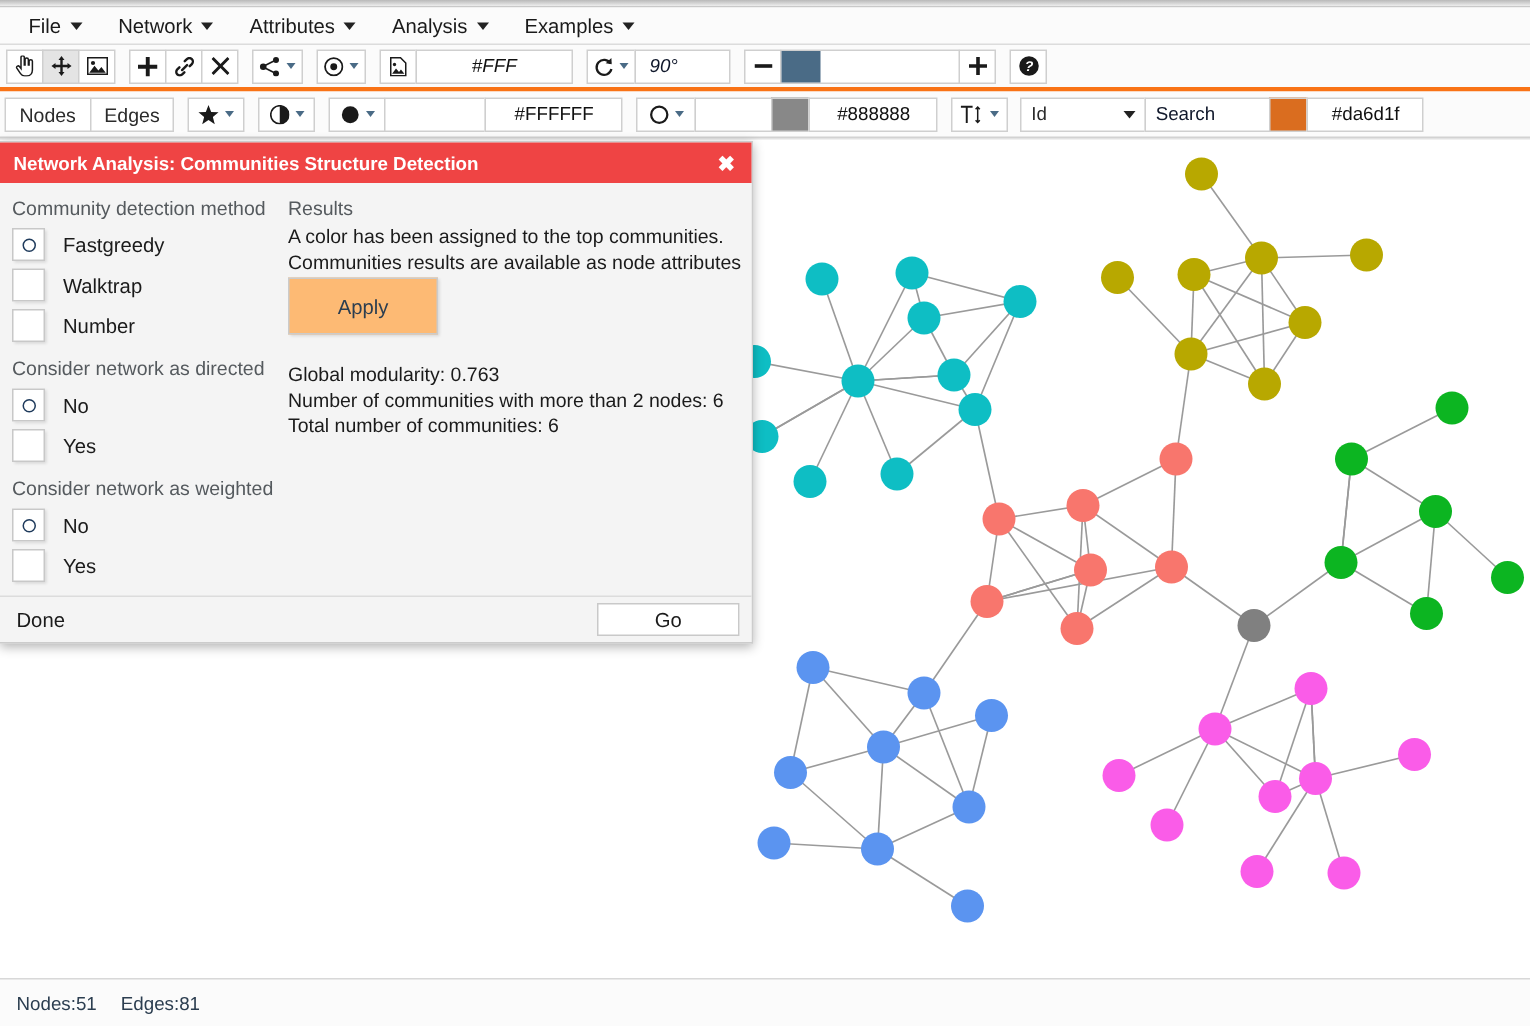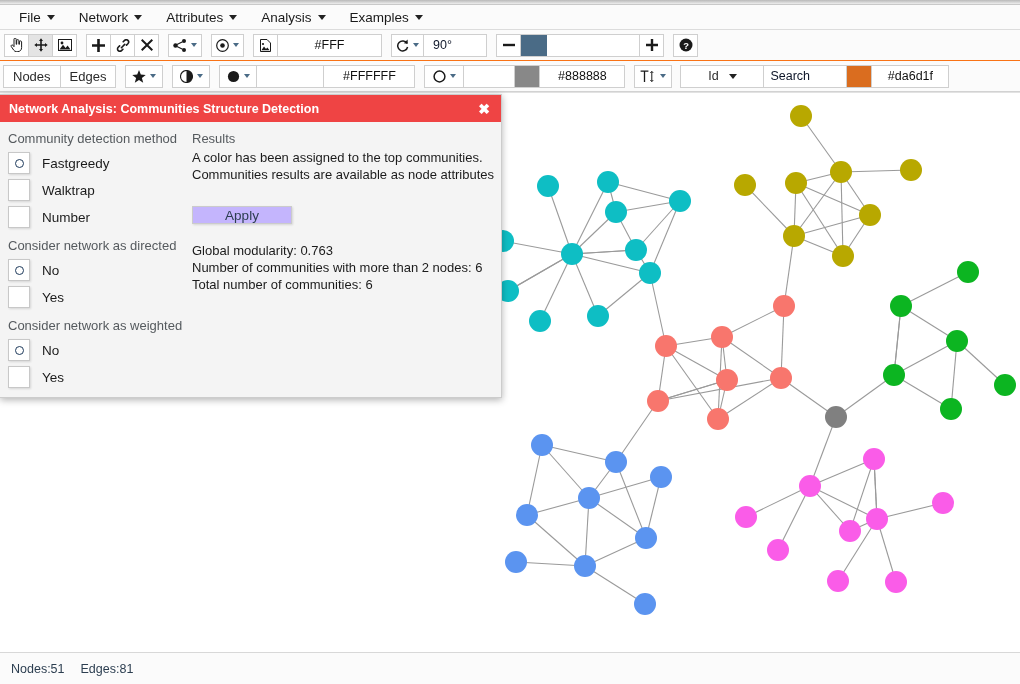--- a/index.html
+++ b/index.html
@@ -50,21 +50,21 @@
   }
 
   
   .toolbar{
     background:#fbfbfb;
     display:flex;
     align-items:center;
     padding:3px 4px;
     gap:0px;
   }
-  #toolbar1{ height:31px; border-bottom:1px solid #f97316;}
+  #toolbar1{ height:31px; border-bottom:3px solid #f97316;font-style:italic;}
   #toolbar2{ height:31px; border-bottom:1px solid #d2d2d2;}
 
   .grp{ display:flex; align-items:center; margin-right:9px; }
   .btn{
     height:23px;
     min-width:25px;
     background:#ffffff;
     border:1px solid #cfcfcf;
     margin-left:-1px;
     display:flex;
@@ -120,21 +120,21 @@
   .slider-track{
     height:23px;width:120px;background:#fff;border:1px solid #cfcfcf;
     margin-left:-1px;position:relative;
   }
   .slider-fill{
     position:absolute;left:0;top:0;bottom:0;width:26px;background:#4a6b86;
   }
 
   .select{
     height:23px;background:#fff;border:1px solid #cfcfcf;margin-left:-1px;
-    display:flex;align-items:center;justify-content:center;
+    display:flex;align-items:center;justify-content:space-between;
     font-size:12.5px;padding:0 6px;min-width:78px;
   }
   .select .dd2{
     width:0;height:0;border-left:4px solid transparent;border-right:4px solid transparent;
     border-top:5px solid #222;margin-left:10px;
   }
 
   
   #canvas{
     position:absolute;
@@ -197,24 +197,24 @@
   }
   .radio-dot{
     width:9px;height:9px;border-radius:50%;
     border:1.6px solid #1f3b5c;
   }
   .radio-label{ font-size:13.5px; color:#1b1b1b; }
 
   .res-title{ font-size:13px;color:#555a5e;margin-bottom:3px;}
   .res-text{ font-size:13px;color:#1b1b1b;line-height:17px;}
   .apply-btn{
-    margin-top:23px;
+    margin-top:2px;
     width:100px;
-    height:18px;
-    background:#c4b5fd;
+    height:38px;
+    background:#fdba74;
     border:1px solid #cbcbcb;
     box-shadow:1px 1px 2px rgba(0,0,0,0.12);
     display:flex;align-items:center;justify-content:center;
     font-size:13.5px;color:#2c3e50;
     cursor:default;
   }
   .stats{ margin-top:18px; font-size:13px;color:#1b1b1b;line-height:17px;}
 
   #dlg-footer{
     border-top:1px solid #dcdcdc;
@@ -657,18 +657,22 @@
       <div class="apply-btn">Apply</div>
 
       <div class="stats">
         <div>Global modularity: 0.763</div>
         <div>Number of communities with more than 2 nodes: 6</div>
         <div>Total number of communities: 6</div>
       </div>
     </div>
   </div>
 
+  <div id="dlg-footer">
+    <span id="dlg-done">Done</span>
+    <div id="dlg-go">Go</div>
+  </div>
 </div>
 
 <div id="statusbar">
   <span>Nodes:51</span>
   <span>Edges:81</span>
 </div>
 
 </body></html>

